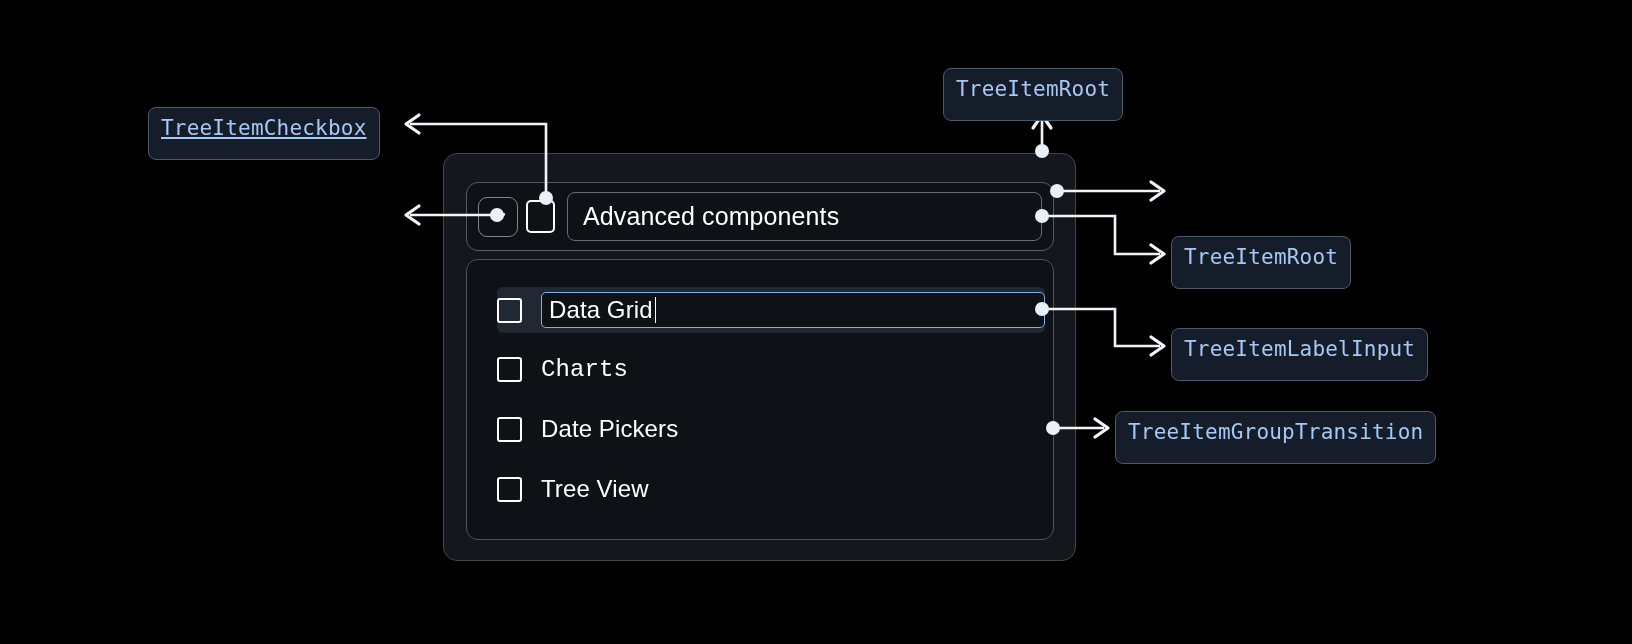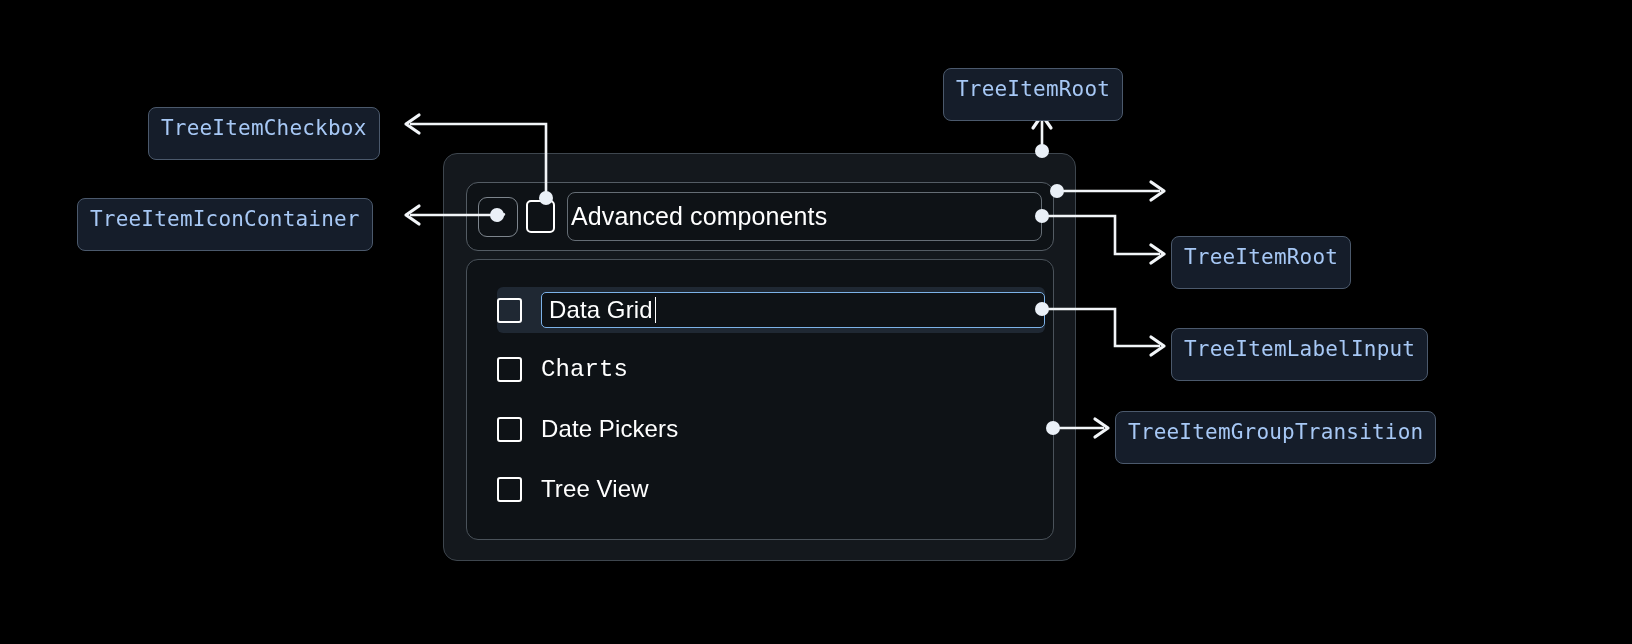--- a/index.html
+++ b/index.html
@@ -114,21 +114,21 @@
     margin-right: 12px;
   }
 
   #tree-label {
     flex: 1 1 auto;
     height: 49px;
     border: 1.5px solid #656d75;
     border-radius: 8px;
     display: flex;
     align-items: center;
-    padding-left: 3px;
+    padding-left: 15px;
     color: #ffffff;
     font-size: 25px;
     letter-spacing: 0.1px;
   }
 
   #group-transition {
     position: absolute;
     left: 22px;
     top: 105px;
     width: 588px;
@@ -279,23 +279,22 @@
       <circle class="conn-dot" cx="1042" cy="309" r="7"></circle>
     </g>
 
     <g>
       <path class="conn-line" d="M1053,428 L1104,428"></path>
       <path class="conn-head" d="M1095,419 L1108,428 L1095,437"></path>
       <circle class="conn-dot" cx="1053" cy="428" r="7"></circle>
     </g>
   </svg>
 
-  <div class="anno" style="left:148px; top:107px;">TreeItemCheckbox</div>
-
-  <div class="anno" style="left:77px; top:198px;">TreeItemIconContainer</div>
+  <div class="anno" style="left:148px; top:107px;text-decoration:underline;">TreeItemCheckbox</div>
+
 
   <div class="anno" style="left:943px; top:68px;">TreeItemRoot</div>
 
 
   <div class="anno" style="left:1171px; top:236px;">TreeItemRoot</div>
 
   <div class="anno" style="left:1171px; top:328px;">TreeItemLabelInput</div>
 
   <div class="anno" style="left:1115px; top:411px;">TreeItemGroupTransition</div>
 

